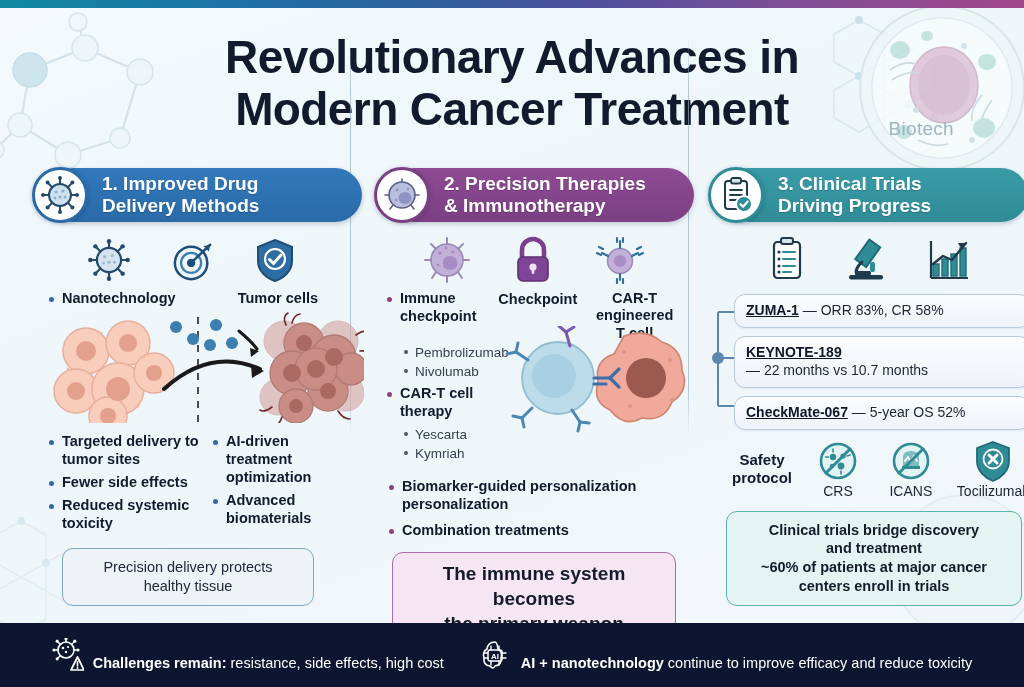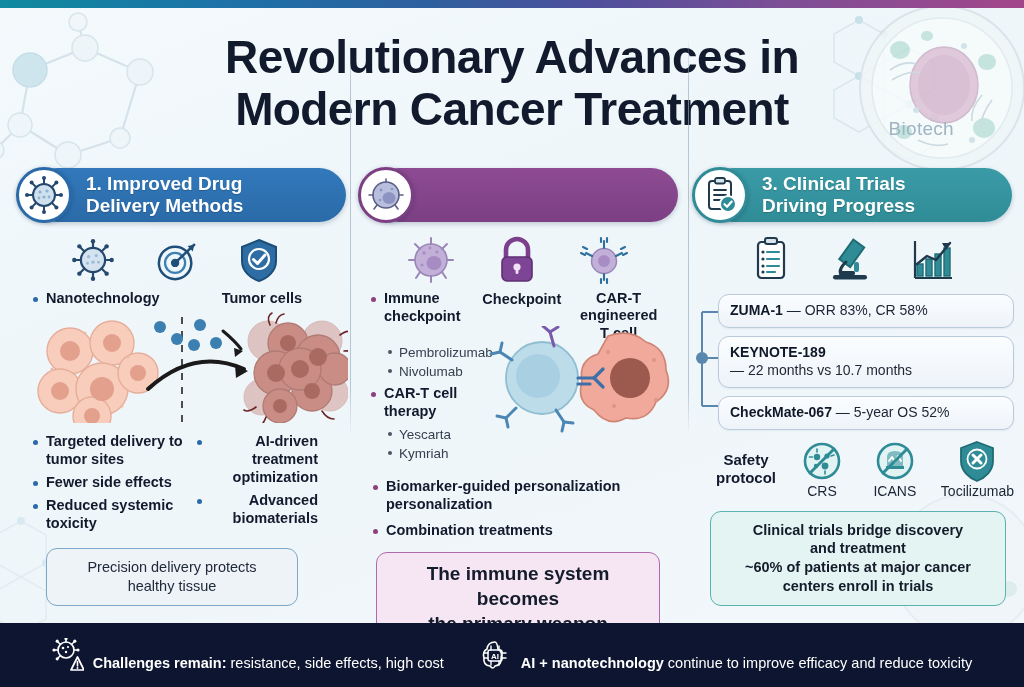--- a/index.html
+++ b/index.html
@@ -57,21 +57,21 @@
     color: #121a2e;
     text-align: center;
     letter-spacing: -0.6px;
     font-family: "Liberation Sans", sans-serif;
     text-shadow: 0 1px 0 rgba(255,255,255,.7);
   }
   .header h1 .l2 { display: block; }
 
   
   .columns {
-    position: absolute; left: 0; top: 168px;
+    position: absolute; left: 16px; top: 168px;
     width: 944px; height: 455px;
     display: flex;
     z-index: 6;
   }
   .col { position: relative; height: 100%; }
   .col-1 { width: 348px; padding: 0 14px 0 16px; }
   .col-2 { width: 340px; padding: 0 10px 0 10px; }
   .col-3 { width: 336px; padding: 0 10px 14px 6px; }
 
   .col-divider {
@@ -173,21 +173,21 @@
   .trials { position: relative; margin-top: 12px; padding-left: 24px; }
   .trial-box {
     background: linear-gradient(180deg,#fbfdff 0%,#eef3f9 100%);
     border: 1.3px solid #b9cadb;
     border-radius: 11px;
     padding: 7px 11px;
     margin-bottom: 8px;
     font-size: 14px; color: #1c2534; line-height: 1.28;
     box-shadow: 0 1px 2px rgba(40,60,90,.07);
   }
-  .trial-box b { font-weight: 700; color: #0f1828; }
+  .trial-box b { font-weight: 700; color: #0f1828; text-decoration: underline; }
   .trial-connector { position: absolute; left: 0; top: 0; }
 
   
   .safety-row {
     display: flex; align-items: center; gap: 19px; margin-top: 10px; padding-left: 22px;
   }
   .safety-label {
     font-size: 15px; font-weight: 700; color: #121a2e; line-height: 1.2;
     text-align: center; width: 74px;
   }
@@ -499,21 +499,21 @@
           </g>
         </svg>
       </div>
 
       <div style="display:flex; padding:0 16px; margin-top:6px; gap:8px;">
         <ul class="bl" style="flex:1;">
           <li>Targeted delivery to tumor sites</li>
           <li>Fewer side effects</li>
           <li>Reduced systemic toxicity</li>
         </ul>
-        <ul class="bl" style="width:122px;text-align:right;">
+        <ul class="bl" style="width:122px;">
           <li>AI-driven treatment optimization</li>
           <li>Advanced biomaterials</li>
         </ul>
       </div>
 
       <div class="callout callout-1" style="margin:10px 36px 0 30px;">
         <div>Precision delivery protects</div>
         <div>healthy tissue</div>
       </div>
     </div>
@@ -531,20 +531,24 @@
               <circle cx="14" cy="25" r="1.3"></circle>
               </g>
             <g stroke="#5b5f86" stroke-width="1.6" stroke-linecap="round">
               <line x1="7" y1="20" x2="3" y2="20"></line>
                 <line x1="33" y1="20" x2="37" y2="20"></line>
               <line x1="11" y1="30" x2="8" y2="34"></line>
                 <line x1="29" y1="30" x2="32" y2="34"></line>
               <line x1="20" y1="7" x2="20" y2="4"></line>
             </g>
           </svg>
+        </div>
+        <div class="pill-title">
+          <span>2. Precision Therapies</span><br>
+          <span>&amp; Immunotherapy</span>
         </div>
       </div>
 
       <div class="icon-row" style="padding:0 28px; margin-top:14px;">
         <div class="icon-cell">
           <svg width="50" height="48" viewBox="0 0 50 48">
             <circle cx="25" cy="24" r="16" fill="#c3b0d9" stroke="#9b86b8" stroke-width="1.6"></circle>
             <ellipse cx="28" cy="27" rx="7.5" ry="7" fill="#a78cc4"></ellipse>
             <g fill="#a78cc4">
                 <circle cx="18" cy="17" r="1.7"></circle>

